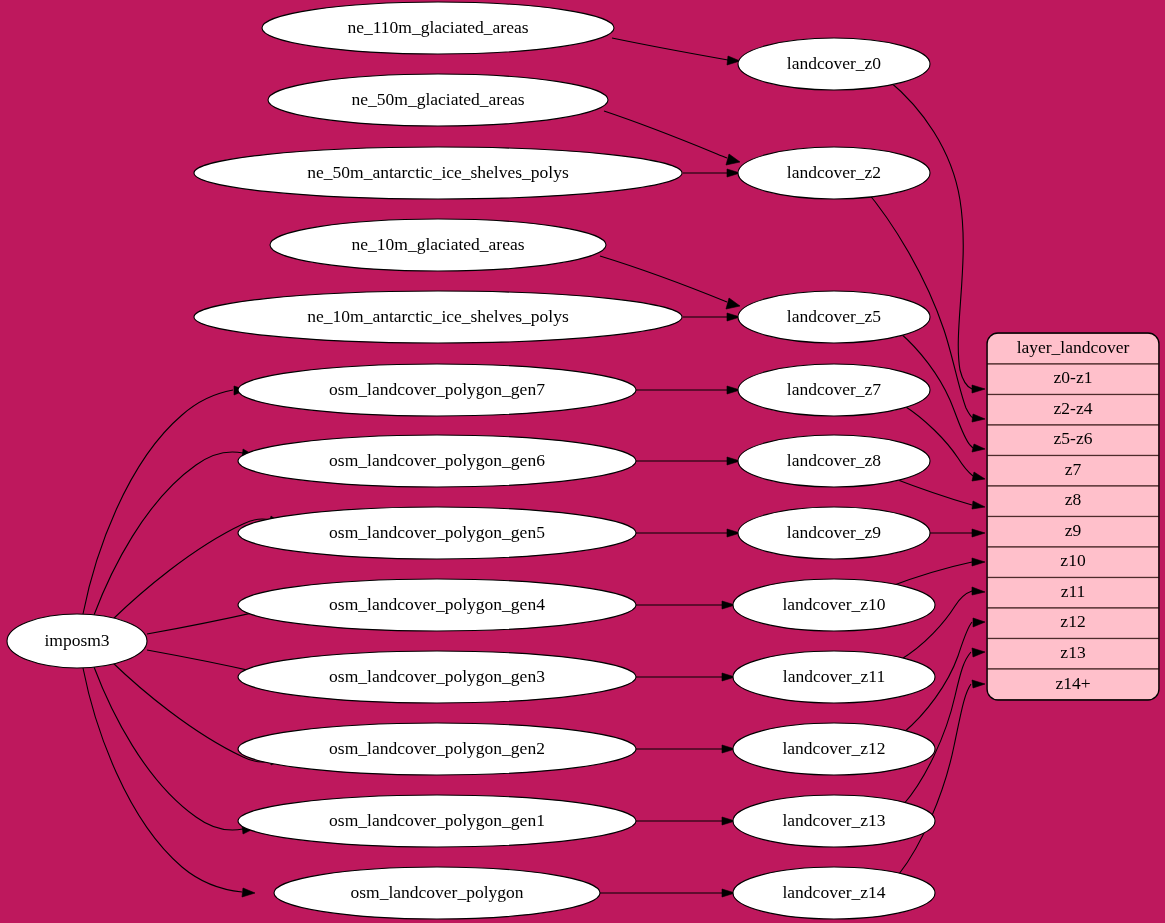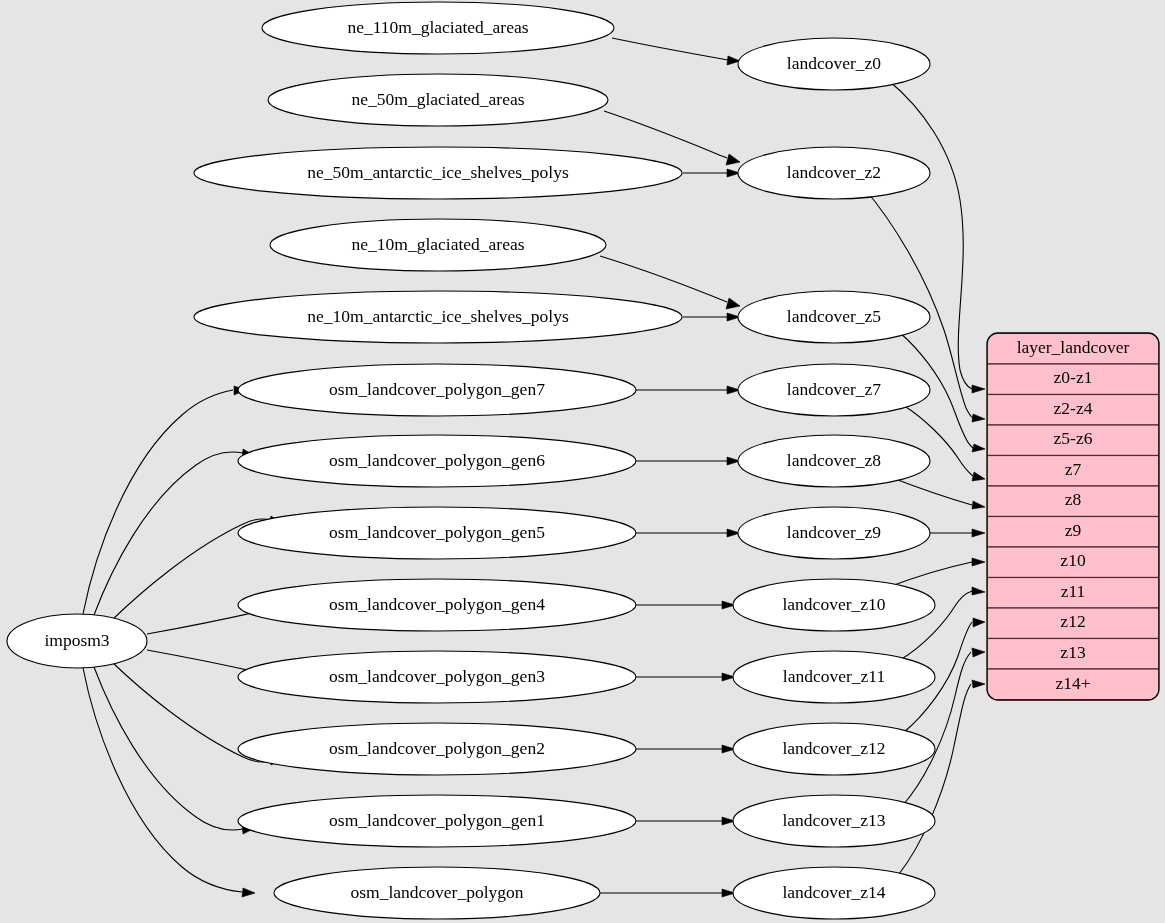--- a/index.html
+++ b/index.html
@@ -7,21 +7,21 @@
     padding: 0;
     background: #ffffff;
   }
   body {
     font-family: "Liberation Serif", "DejaVu Serif", serif;
   }
   #canvas {
     position: relative;
     width: 1165px;
     height: 923px;
-    background: #e5e5e5;
+    background: #be185d;
     overflow: hidden;
   }
   svg#graph {
     position: absolute;
     left: 0;
     top: 0;
     width: 1165px;
     height: 923px;
     display: block;
   }

